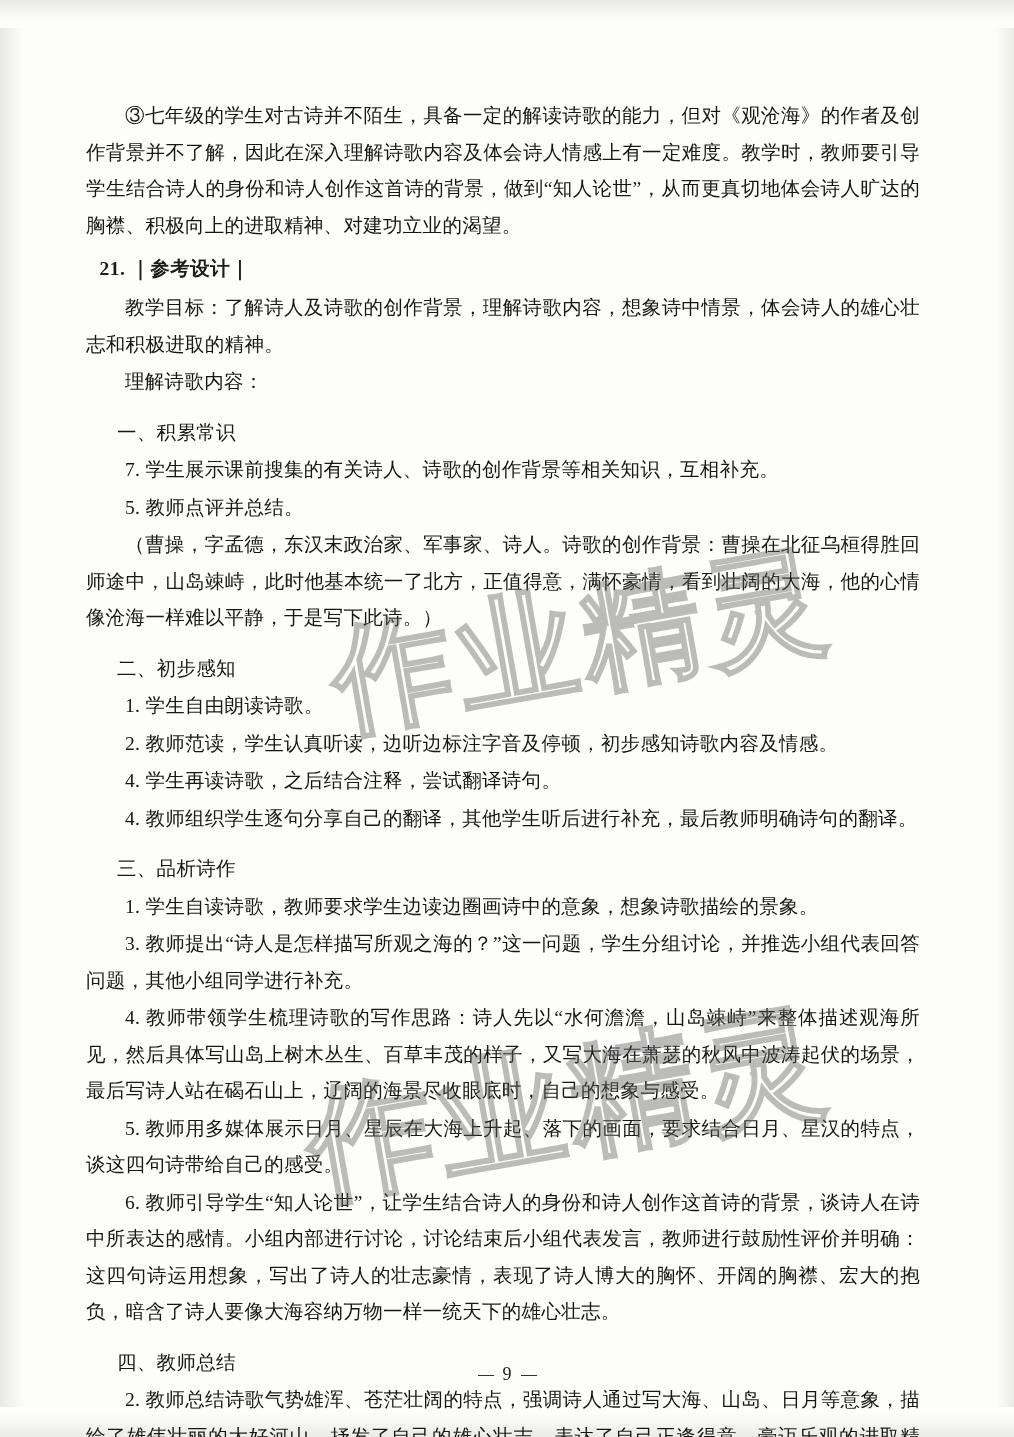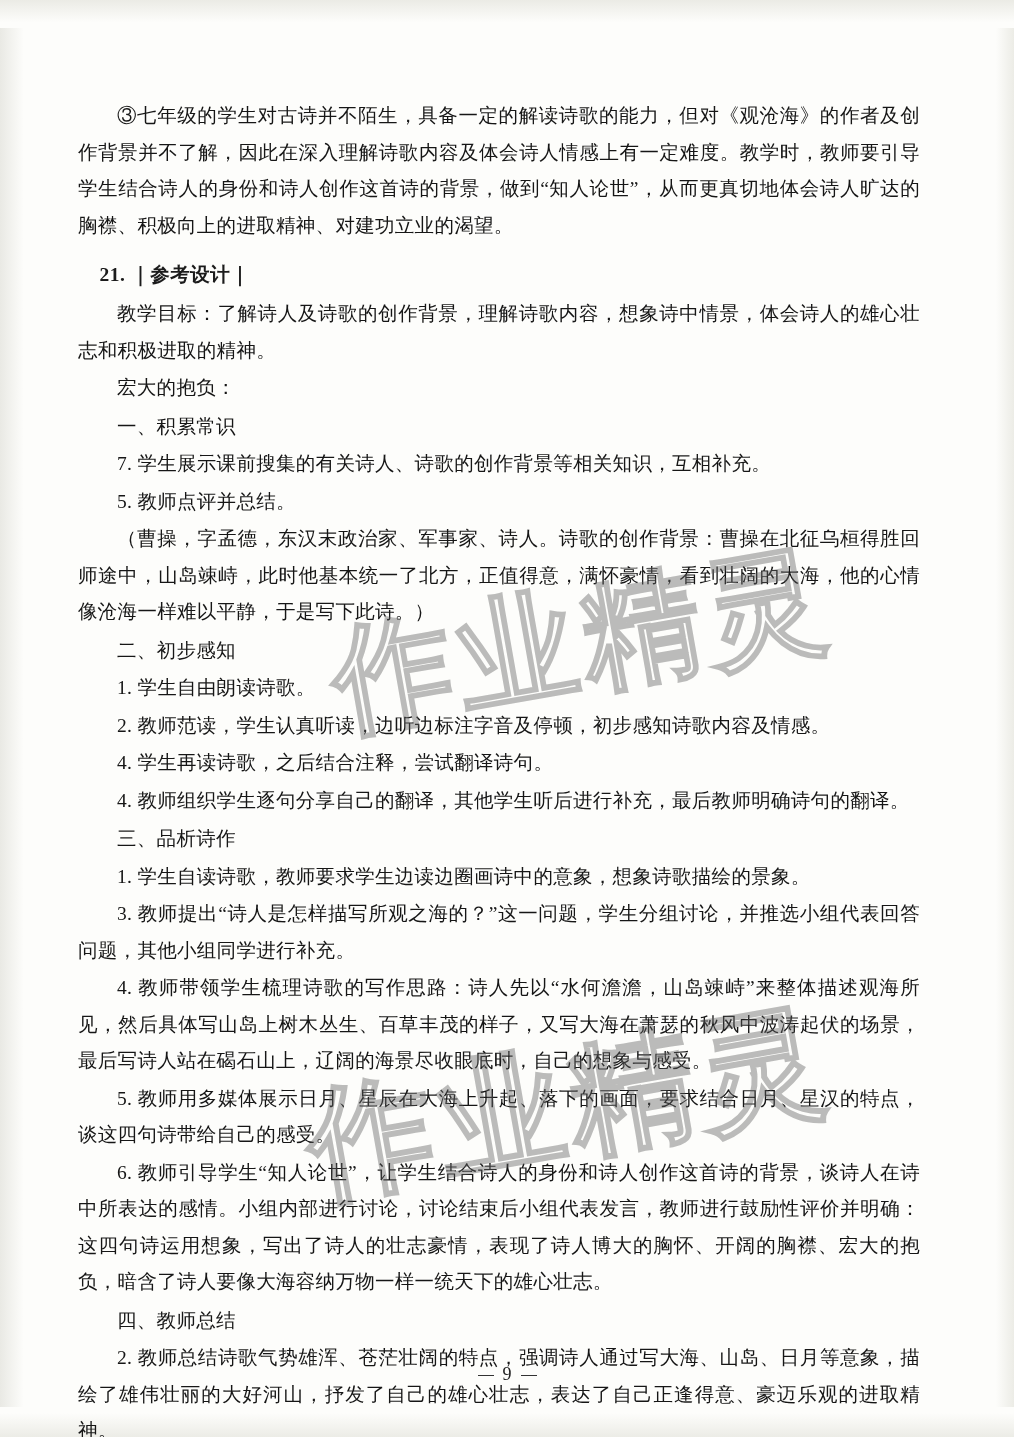--- a/index.html
+++ b/index.html
@@ -54,40 +54,40 @@
   }
 
   p {
     margin: 0 0 1px 0;
     font-size: 19.5px;
     line-height: 36.5px;
     text-align: justify;
     letter-spacing: 0.3px;
     color: #161616;
   }
-  p.indent2 { text-indent: 2em; }
+  p.indent2 { text-indent: 2em; margin-left: 8px; }
 
   .heading-num {
     font-size: 19.5px;
     line-height: 38px;
-    margin-top: 12px;
+    margin-top: 6px;
     margin-bottom: 2px;
     text-indent: 1.1em;
     letter-spacing: 0.5px;
     font-weight: 600;
   }
   .heading-num .label {
     font-weight: 700;
   }
 
   .sec {
     text-indent: 2em;
     font-size: 19.5px;
     line-height: 36.5px;
-    margin-top: 2px;
+    margin-top: 14px;
   }
 
   
   .watermark {
     position: absolute;
     pointer-events: none;
     color: rgba(110,110,110,0.34);
     font-family: "Liberation Sans", sans-serif;
     font-weight: 700;
     white-space: nowrap;
@@ -141,21 +141,21 @@
 
     <p class="indent2">③七年级的学生对古诗并不陌生，具备一定的解读诗歌的能力，但对《观沧海》的作者及创作背景并不了解，因此在深入理解诗歌内容及体会诗人情感上有一定难度。教学时，教师要引导学生结合诗人的身份和诗人创作这首诗的背景，做到“知人论世”，从而更真切地体会诗人旷达的胸襟、积极向上的进取精神、对建功立业的渴望。</p>
 
     <div class="heading-num">
       <span class="label">21.</span>
       <span>｜参考设计｜</span>
     </div>
 
     <p class="indent2">教学目标：了解诗人及诗歌的创作背景，理解诗歌内容，想象诗中情景，体会诗人的雄心壮志和积极进取的精神。</p>
 
-    <p class="indent2">宏大的抱负：</p>
+    <p class="indent2">理解诗歌内容：</p>
 
     <p class="sec">一、积累常识</p>
     <p class="indent2">7. 学生展示课前搜集的有关诗人、诗歌的创作背景等相关知识，互相补充。</p>
     <p class="indent2">5. 教师点评并总结。</p>
     <p class="indent2">（曹操，字孟德，东汉末政治家、军事家、诗人。诗歌的创作背景：曹操在北征乌桓得胜回师途中，山岛竦峙，此时他基本统一了北方，正值得意，满怀豪情，看到壮阔的大海，他的心情像沧海一样难以平静，于是写下此诗。）</p>
 
     <p class="sec">二、初步感知</p>
     <p class="indent2">1. 学生自由朗读诗歌。</p>
     <p class="indent2">2. 教师范读，学生认真听读，边听边标注字音及停顿，初步感知诗歌内容及情感。</p>
     <p class="indent2">4. 学生再读诗歌，之后结合注释，尝试翻译诗句。</p>

